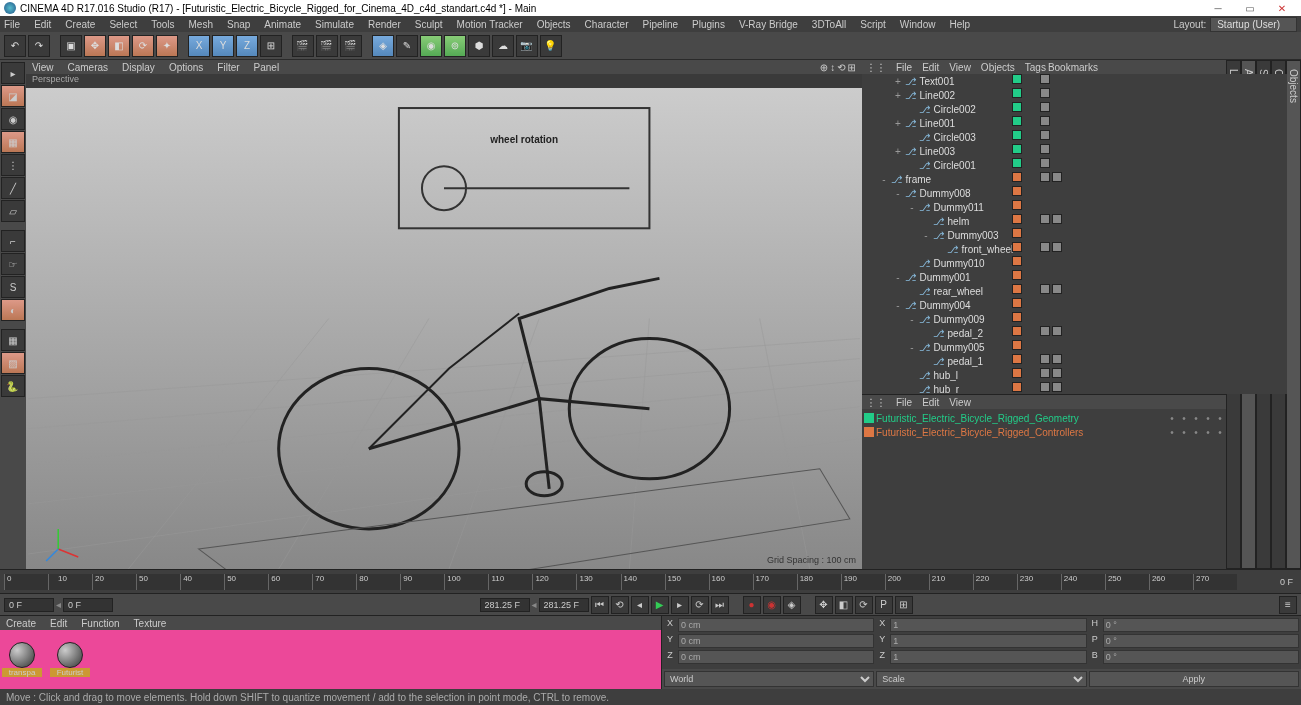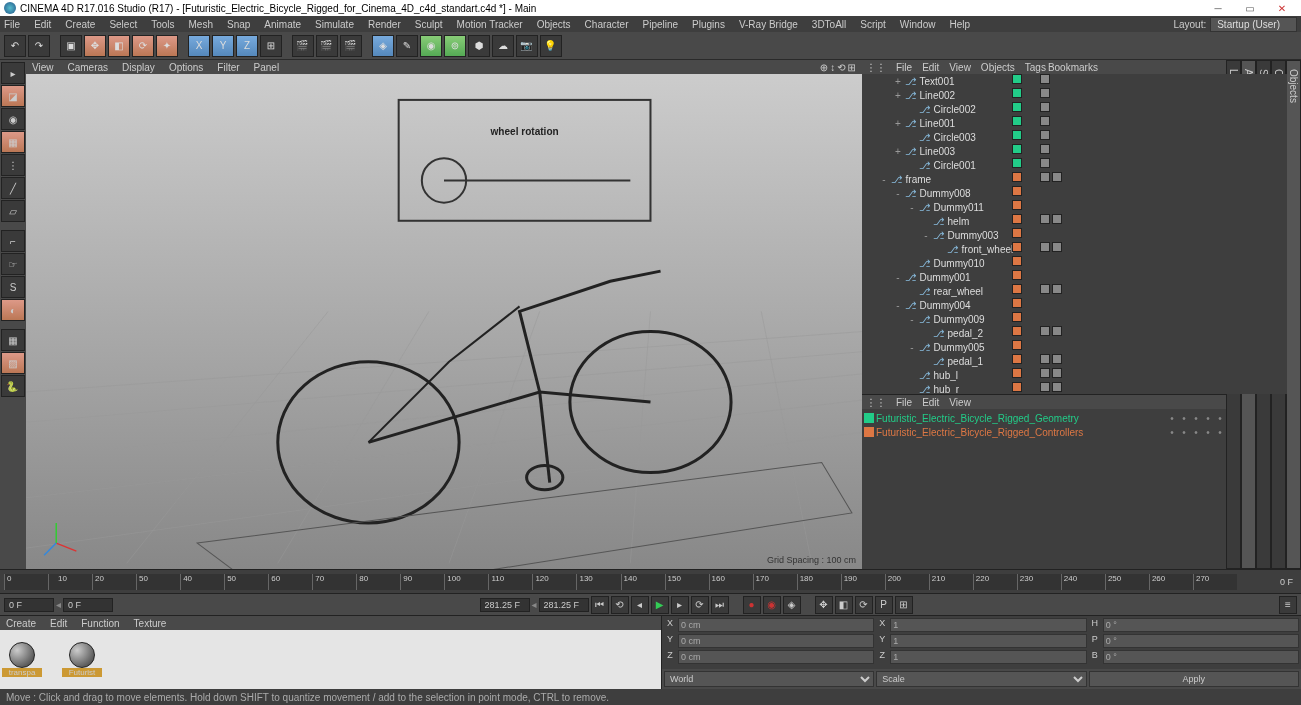--- a/index.html
+++ b/index.html
@@ -65,21 +65,21 @@
 .pb-left{display:flex;gap:2px;align-items:center}
 .pb-field{background:#333;border:1px solid #222;color:#ccc;padding:1px 4px;width:50px;font-size:9px}
 .pb-center{display:flex;gap:2px;align-items:center}
 .pbtn{width:18px;height:18px;background:#3a3a3a;border:1px solid #222;display:flex;align-items:center;justify-content:center;color:#ccc;cursor:pointer}
 .pbtn.play{color:#3c5}
 .pbtn.rec{color:#c33}
 .pb-right{display:flex;gap:2px}
 .bottom{display:flex;height:74px;background:#494949;border-top:1px solid #222}
 .mat-panel{flex:1;display:flex;flex-direction:column}
 .mat-menu{height:14px;background:#494949;color:#ccc;display:flex;gap:14px;padding:0 6px;align-items:center}
-.mat-body{flex:1;display:flex;align-items:center;gap:20px;padding:2px;background:#e5e5e5}
+.mat-body{flex:1;display:flex;align-items:center;gap:8px;padding:2px;background:#ec4899}
 .mat-item{display:flex;flex-direction:column;align-items:center;width:40px}
 .mat-ball{width:26px;height:26px;border-radius:50%;background:radial-gradient(circle at 30% 30%,#ccc,#333);border:1px solid #222}
 .mat-name{font-size:8px;color:#ccc;background:#c93;width:100%;text-align:center;overflow:hidden}
 .coord-panel{width:640px;display:flex;flex-direction:column;border-left:1px solid #222}
 .coord-body{flex:1;background:#3e3e3e;padding:2px;display:grid;grid-template-columns:12px 1fr 12px 1fr 12px 1fr;gap:2px;align-content:start}
 .coord-body label{color:#ccc;font-size:9px;text-align:center}
 .coord-body input{background:#555;border:1px solid #333;color:#aaa;padding:1px 2px;font-size:9px;width:100%}
 .coord-foot{display:flex;gap:2px;padding:2px}
 .coord-foot select,.coord-foot button{flex:1;background:#555;border:1px solid #333;color:#ccc;font-size:9px;padding:1px}
 .statusbar{height:16px;background:#3e3e3e;color:#aaa;font-size:9px;padding:2px 6px;display:flex;align-items:center}
@@ -186,20 +186,21 @@
           <span class="menu">Filter</span>
           <span class="menu">Panel</span>
         </div>
       <div class="vp-icons">
         <span>⊕</span>
         <span>↕</span>
         <span>⟲</span>
         <span>⊞</span>
       </div>
     </div>
+    <div class="vp-label">Perspective</div>
     <div class="viewport">
       <svg viewBox="0 0 830 480">
         <g stroke="#999" stroke-width="0.5" fill="none">
           <line x1="0" y1="310" x2="830" y2="250"></line>
           <line x1="0" y1="340" x2="830" y2="270"></line>
           <line x1="0" y1="375" x2="830" y2="292"></line>
           <line x1="0" y1="415" x2="830" y2="318"></line>
           <line x1="0" y1="465" x2="830" y2="350"></line>
           <line x1="100" y1="480" x2="300" y2="230"></line>
           <line x1="250" y1="480" x2="400" y2="230"></line>

